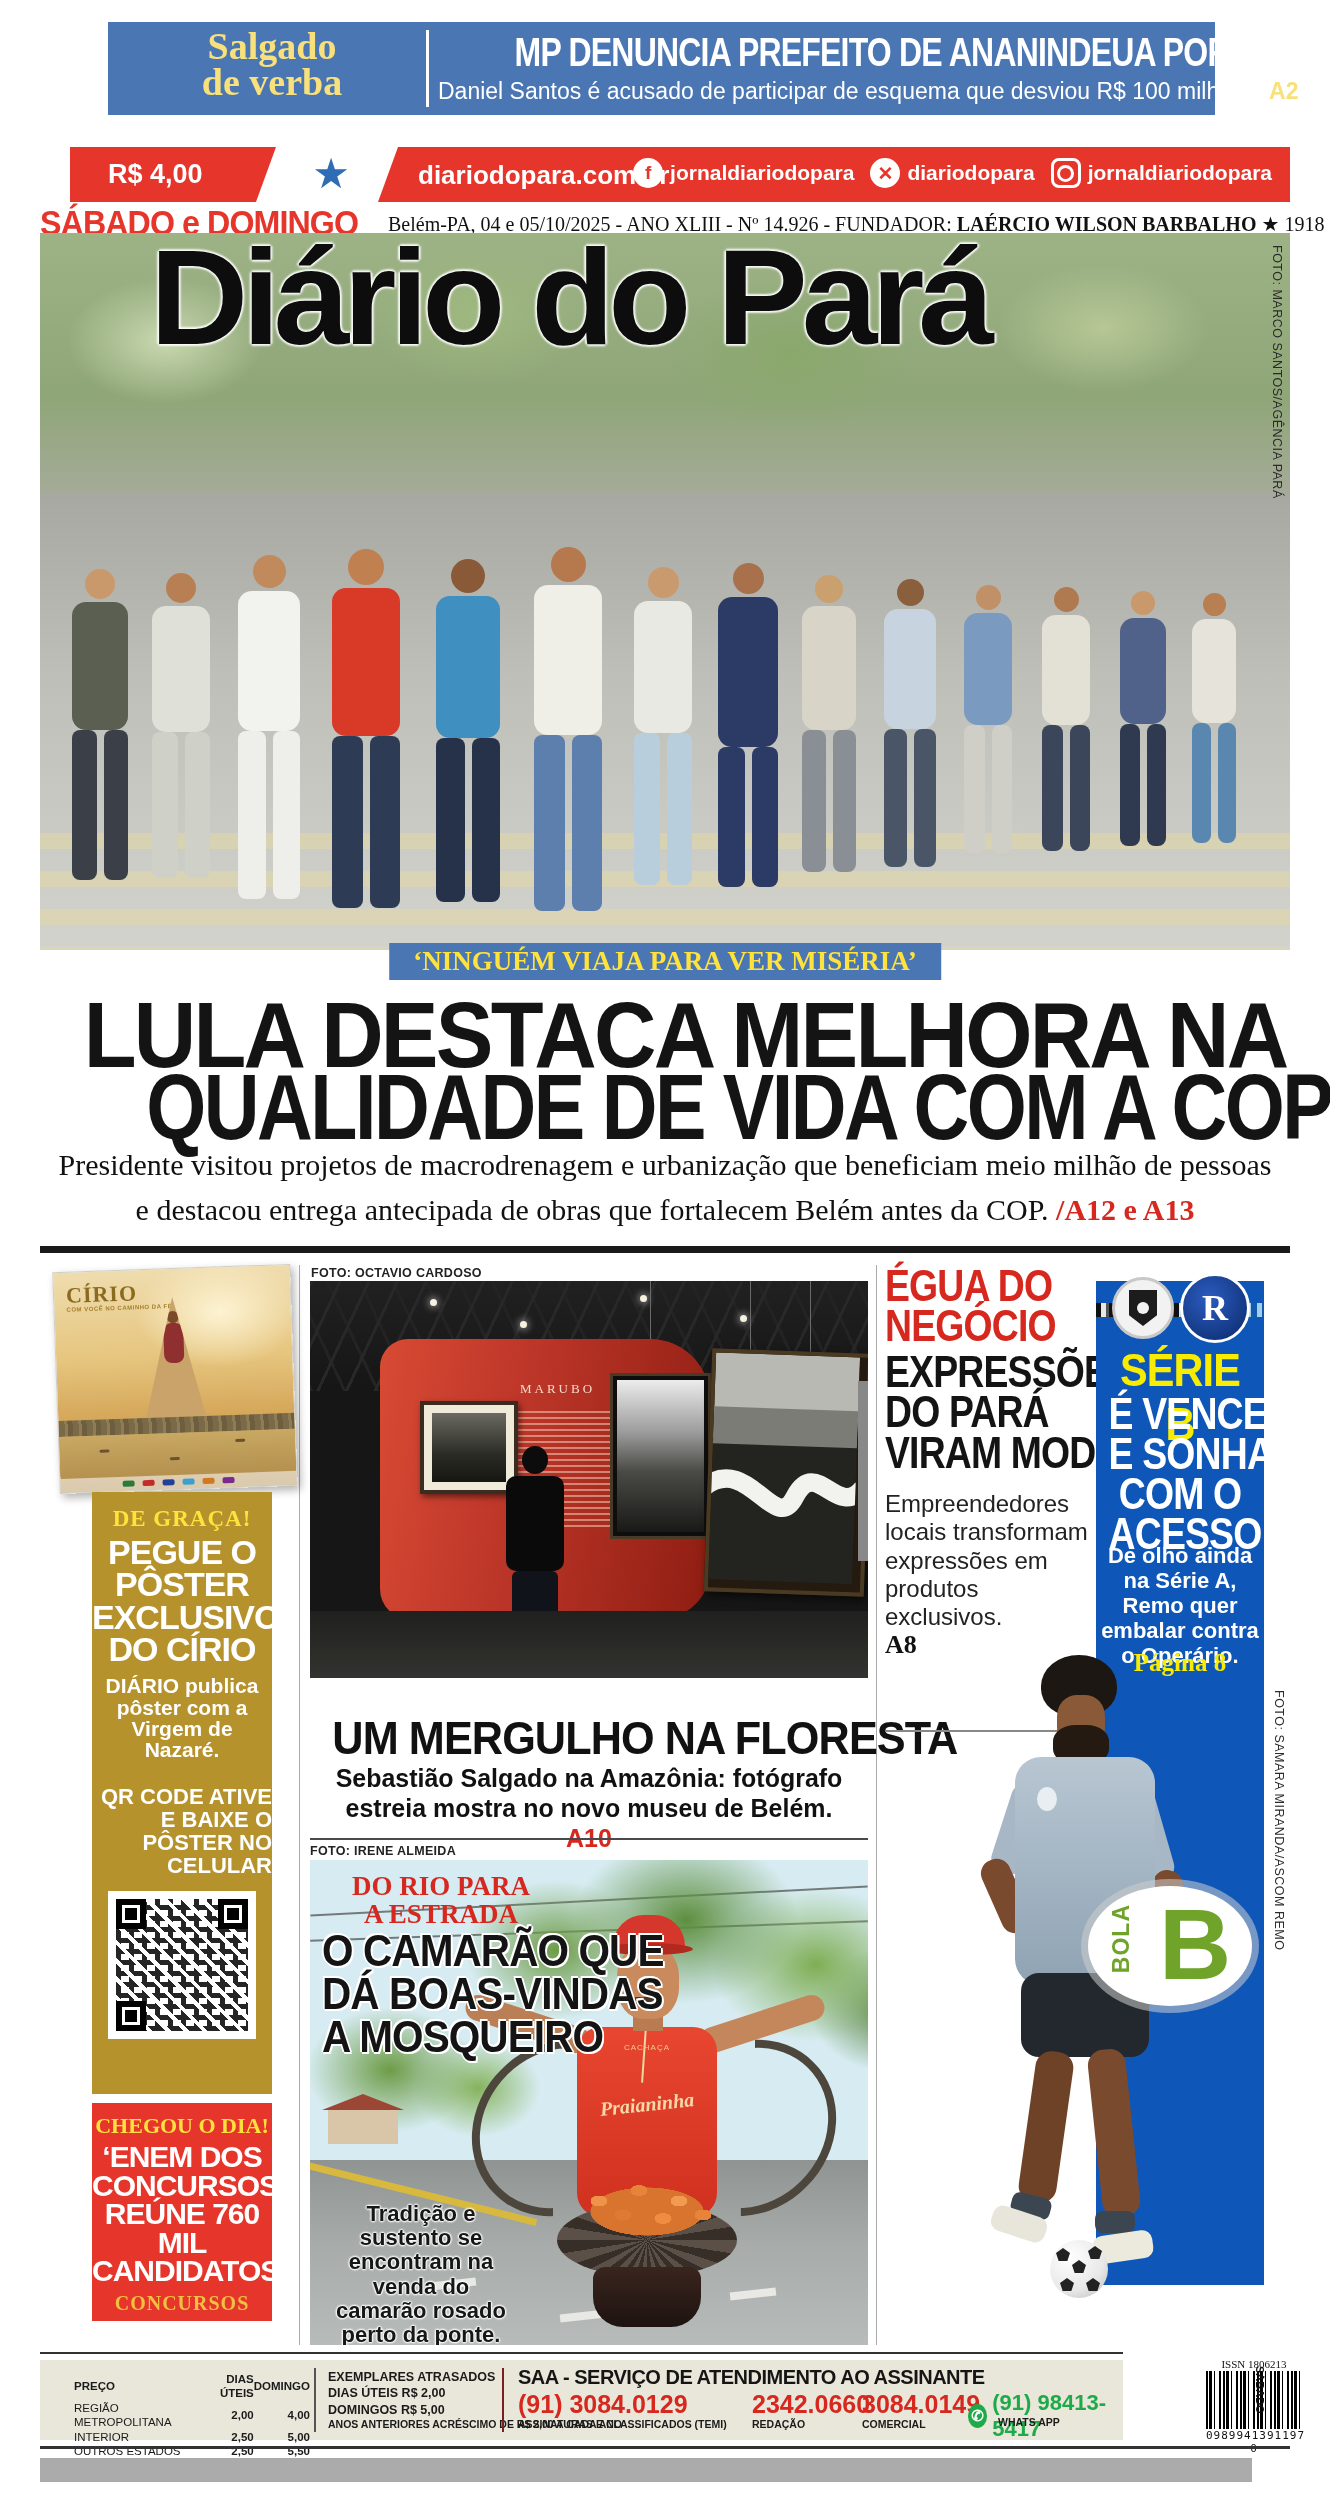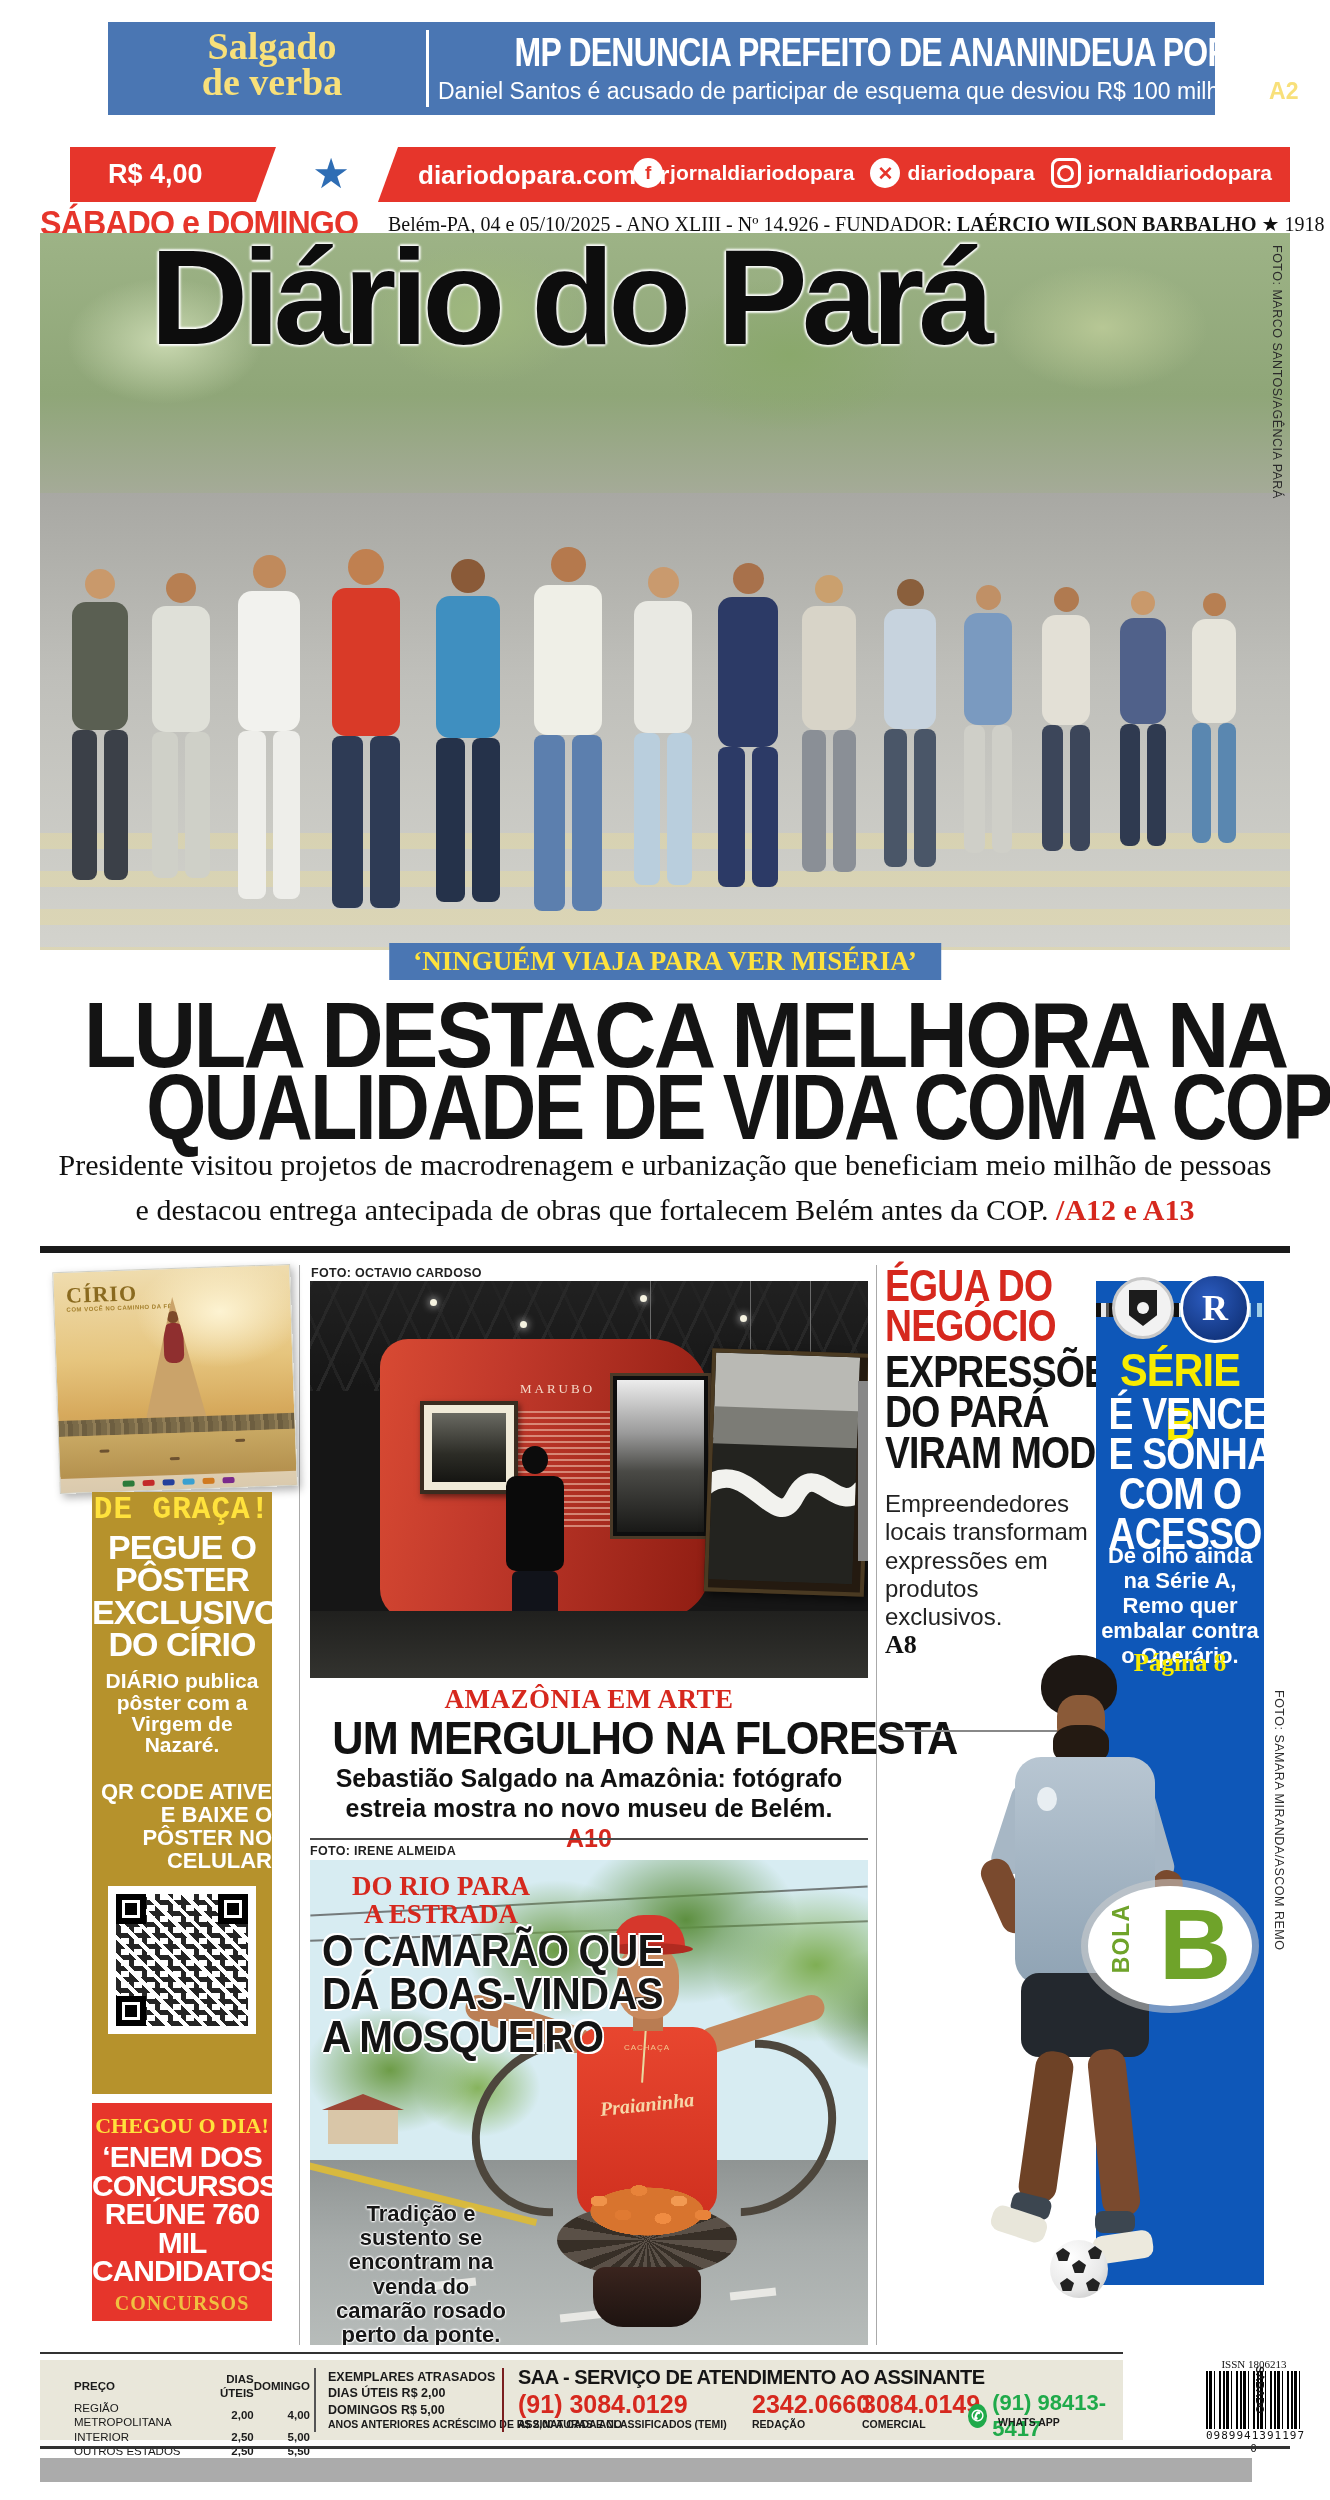--- a/index.html
+++ b/index.html
@@ -89,21 +89,21 @@
   .po-virgin b{position:absolute;left:20px;top:26px;width:20px;height:40px;border-radius:8px;background:#8f2f2f;}
   .po-city{left:0;top:148px;width:236px;height:16px;
      background:repeating-linear-gradient(90deg,#7a6a48 0 6px,#8f7c55 6px 9px,#6d5e40 9px 14px);}
   .po-water{left:0;top:164px;width:236px;height:40px;background:linear-gradient(180deg,#c8a863,#b5924f);}
   .po-boat{position:absolute;width:10px;height:3px;background:#6d5230;border-radius:2px;}
   .po-sponsors{left:0;top:206px;width:236px;height:14px;background:rgba(255,255,255,.55);
      display:flex;gap:8px;align-items:center;justify-content:center;}
   .po-sponsors i{width:12px;height:6px;border-radius:2px;}
 
   .goldbox{left:92px;top:1492px;width:180px;height:602px;background:#b6922c;text-align:center;overflow:hidden;}
-  .gb-free{color:#ffe23c;font-family:Liberation Mono, monospace;font-weight:900;font-size:31px;letter-spacing:1px;}
+  .gb-free{margin-top:14px;color:#ffe23c;font-family:Liberation Serif, serif;font-weight:900;font-size:23px;letter-spacing:1px;}
   .gb-head{margin-top:4px;color:#fff;font-weight:900;font-size:34px;line-height:.95;letter-spacing:-1px;}
   .gb-text{margin-top:10px;color:#fff;font-weight:700;font-size:21px;line-height:1.02;padding:0 6px;}
   .gb-qrtext{margin-top:24px;color:#fff;font-weight:700;font-size:22px;line-height:1.05;text-align:right;}
   .qr{width:148px;height:148px;background:#fff;margin:14px auto 0;position:relative;padding:8px;box-sizing:border-box;}
   .qr-grid{width:100%;height:100%;
      background:
       repeating-linear-gradient(0deg,#000 0 5px,transparent 5px 11px),
       repeating-linear-gradient(90deg,#000 0 5px,transparent 5px 13px);
      background-blend-mode:screen;opacity:.85;
      -webkit-mask-image:repeating-linear-gradient(45deg,#000 0 9px,transparent 9px 13px);
@@ -541,21 +541,20 @@
     </div>
     <div class="abs ex-frame3"></div>
     <div class="abs ex-person">
       <div class="eh"></div>
         <div class="et"></div>
         <div class="el"></div>
     </div>
     <div class="abs ex-floor"></div>
   </div>
 
-  <div class="abs amz-kick">AMAZÔNIA EM ARTE</div>
   <div class="abs amz-head">UM MERGULHO NA FLORESTA</div>
   <div class="abs amz-deck">
     <span>Sebastião Salgado na Amazônia: fotógrafo estreia mostra no novo museu de Belém. </span><b>A10</b>
   </div>
   <div class="abs midrule"></div>
   <div class="abs credit" style="left:310px;top:1844px">FOTO: IRENE ALMEIDA</div>
 
   <div class="abs shrimp">
     <div class="sh-wire abs" style="left:0;top:40px;width:558px;transform:rotate(-3deg)"></div>
     <div class="sh-wire abs" style="left:0;top:70px;width:558px;transform:rotate(-2deg)"></div>

